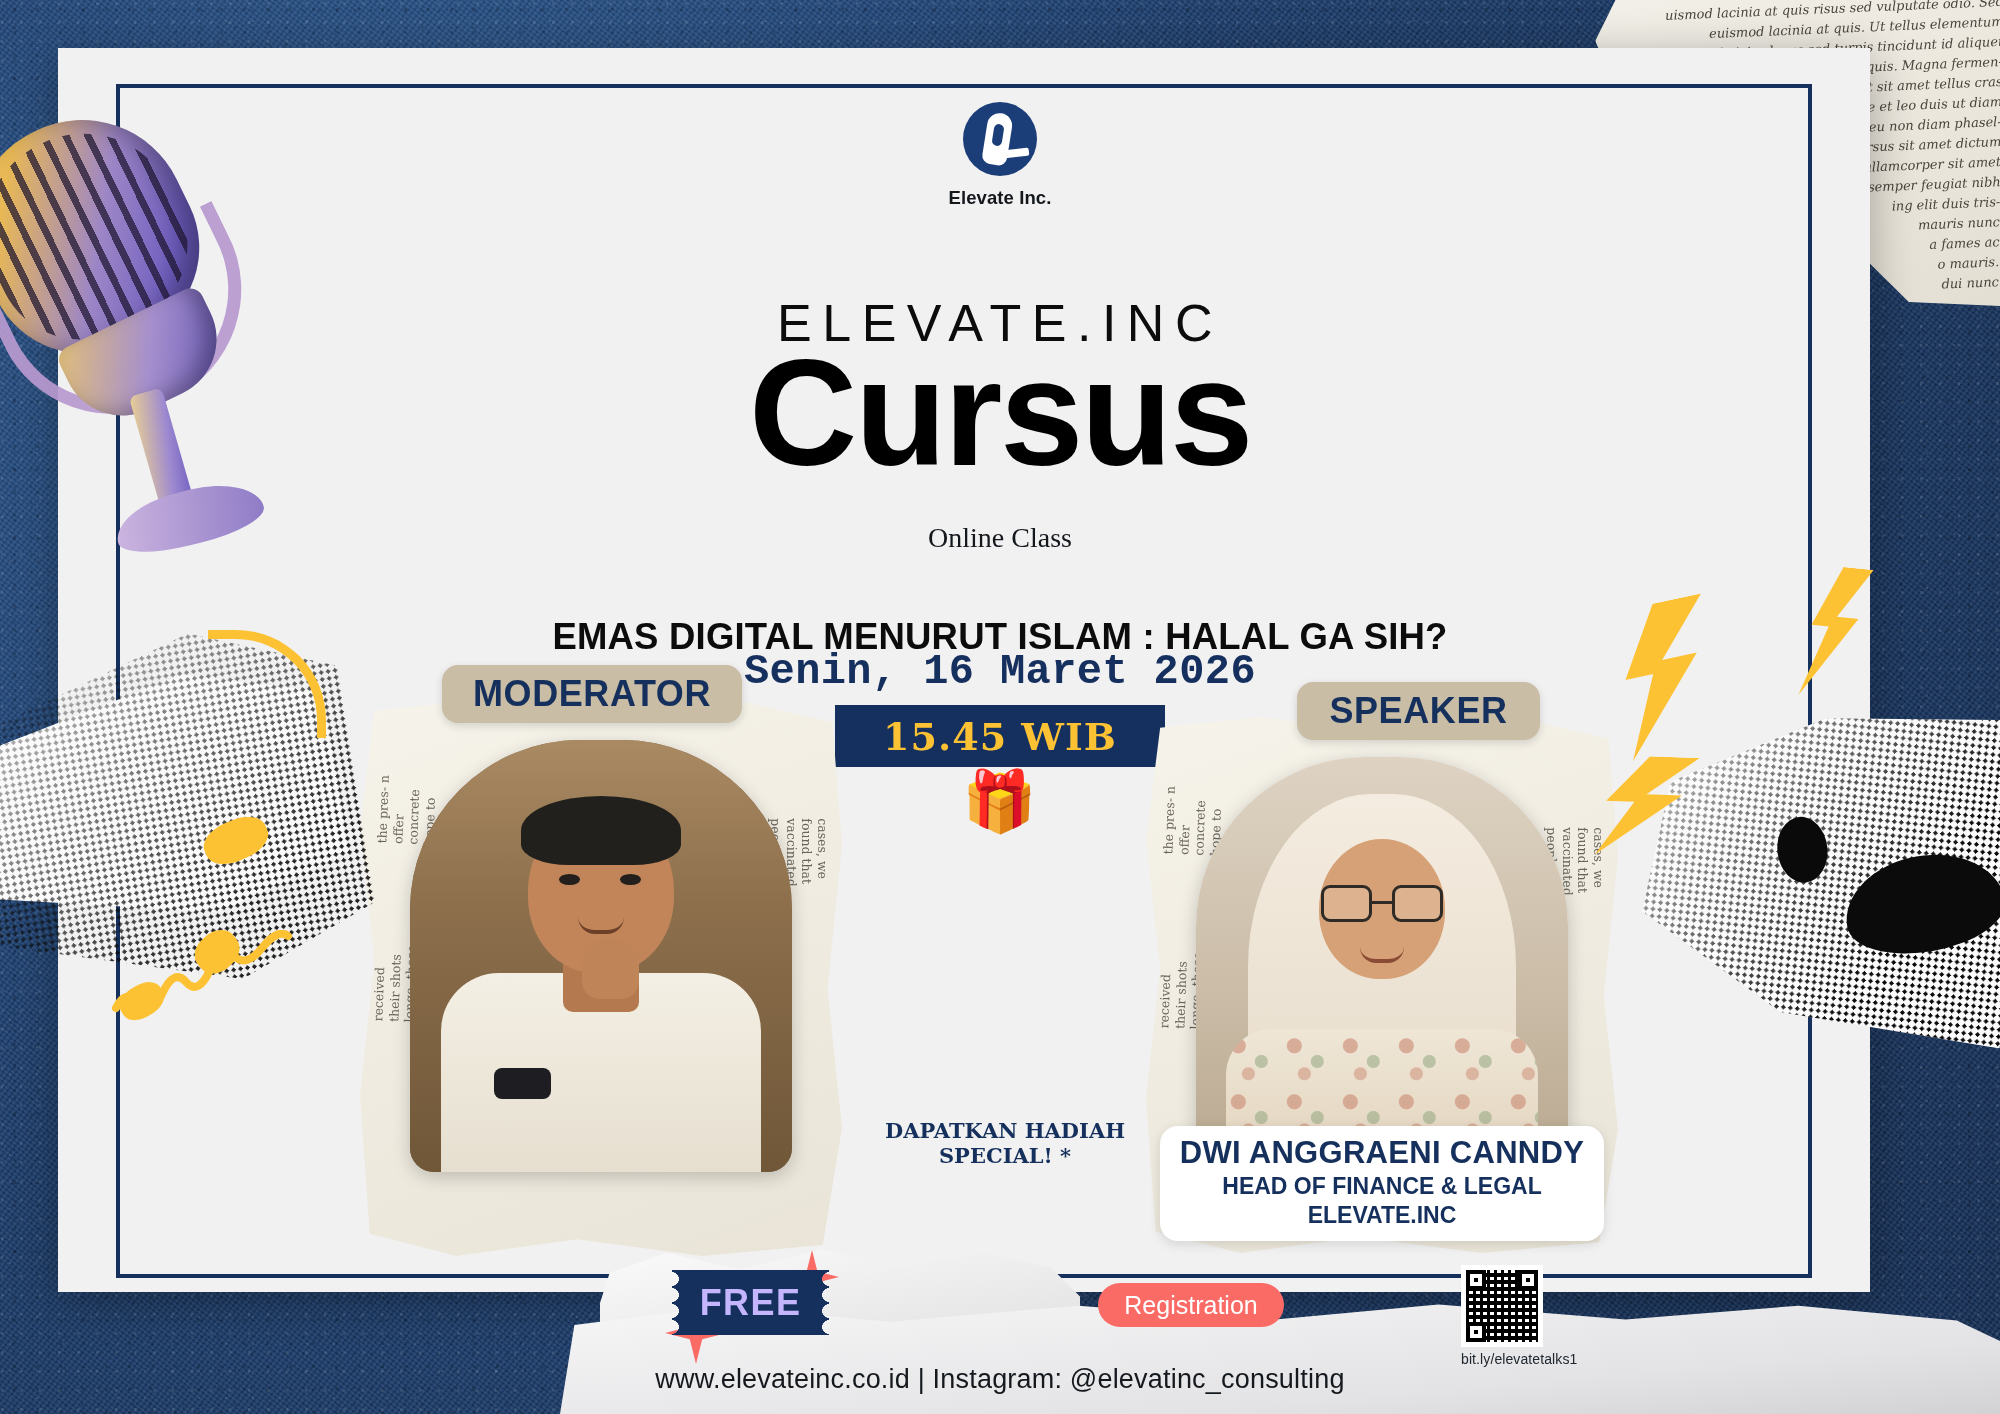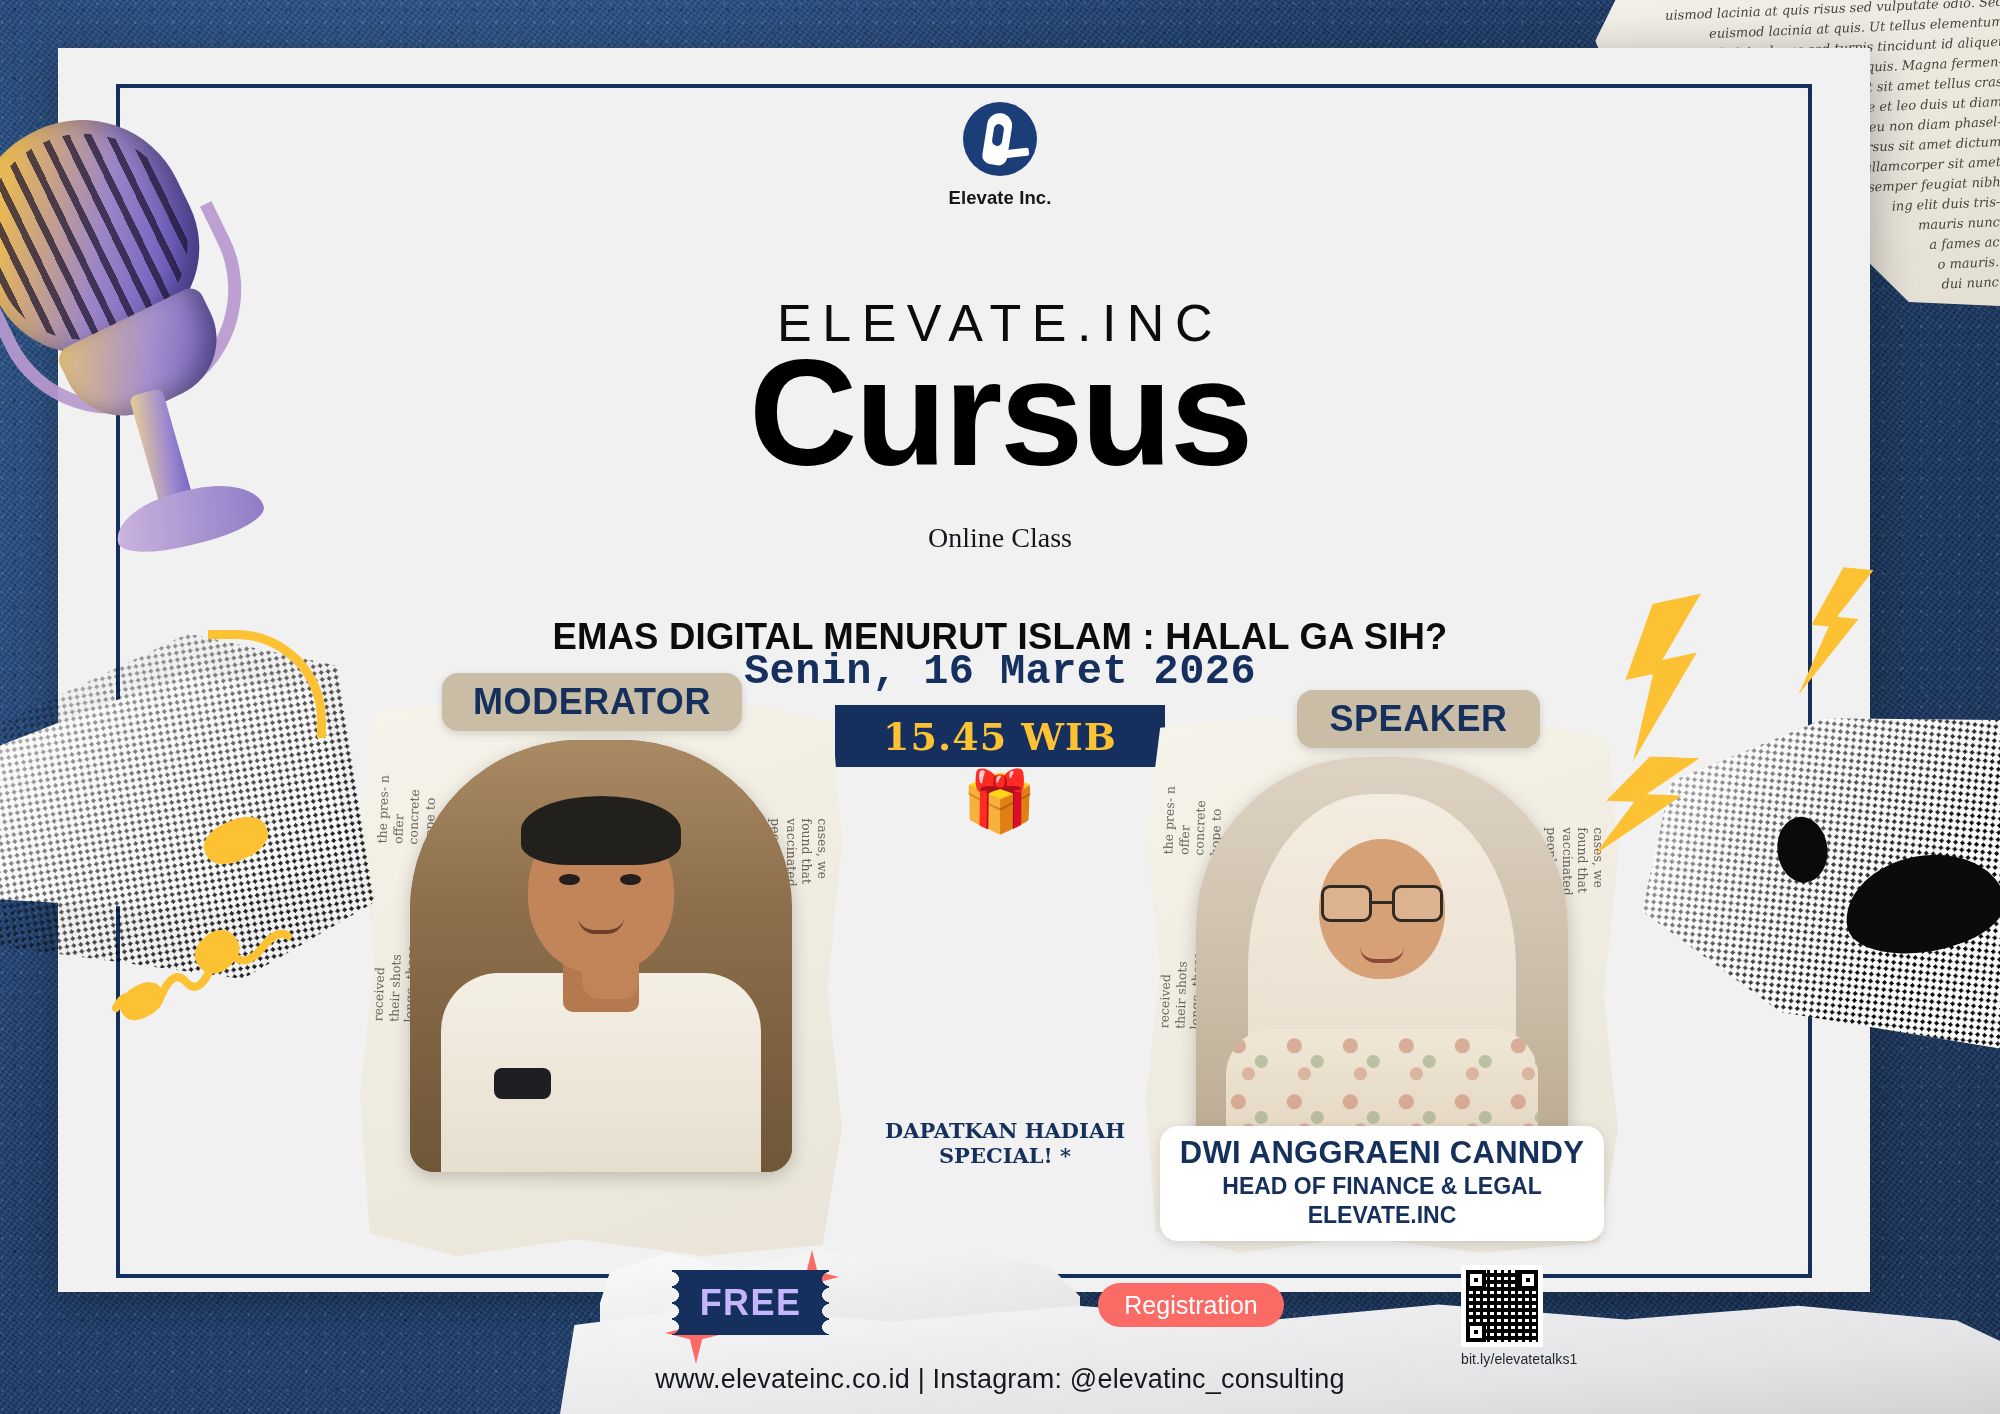--- a/index.html
+++ b/index.html
@@ -107,21 +107,21 @@
     font-family:"DejaVu Serif", serif;
     font-size:38px; font-weight:700; color:#fdc233; letter-spacing:1px;
   }
   #gift{ position:absolute; left:0; right:0; top:772px; text-align:center; font-size:60px; line-height:1; }
 
   
   .role-badge{
     position:absolute; background:#c9bda5; border-radius:16px;
     display:flex; align-items:center; justify-content:center;
     font-size:36px; font-weight:700; color:#16305d; letter-spacing:.6px;
-    z-index:6; box-shadow:0 3px 9px rgba(0,0,0,.14);margin-top:8px;
+    z-index:6; box-shadow:0 3px 9px rgba(0,0,0,.14);
   }
   #badge-moderator{ left:442px; top:665px; width:300px; height:58px; }
   #badge-speaker{   left:1297px; top:682px; width:243px; height:58px; }
 
   
   .photo-card{ position:absolute; z-index:4; }
   #card-moderator{ left:382px; top:718px; width:438px; height:520px; }
   #card-speaker{   left:1168px; top:735px; width:428px; height:500px; }
 
   .torn-paper{

